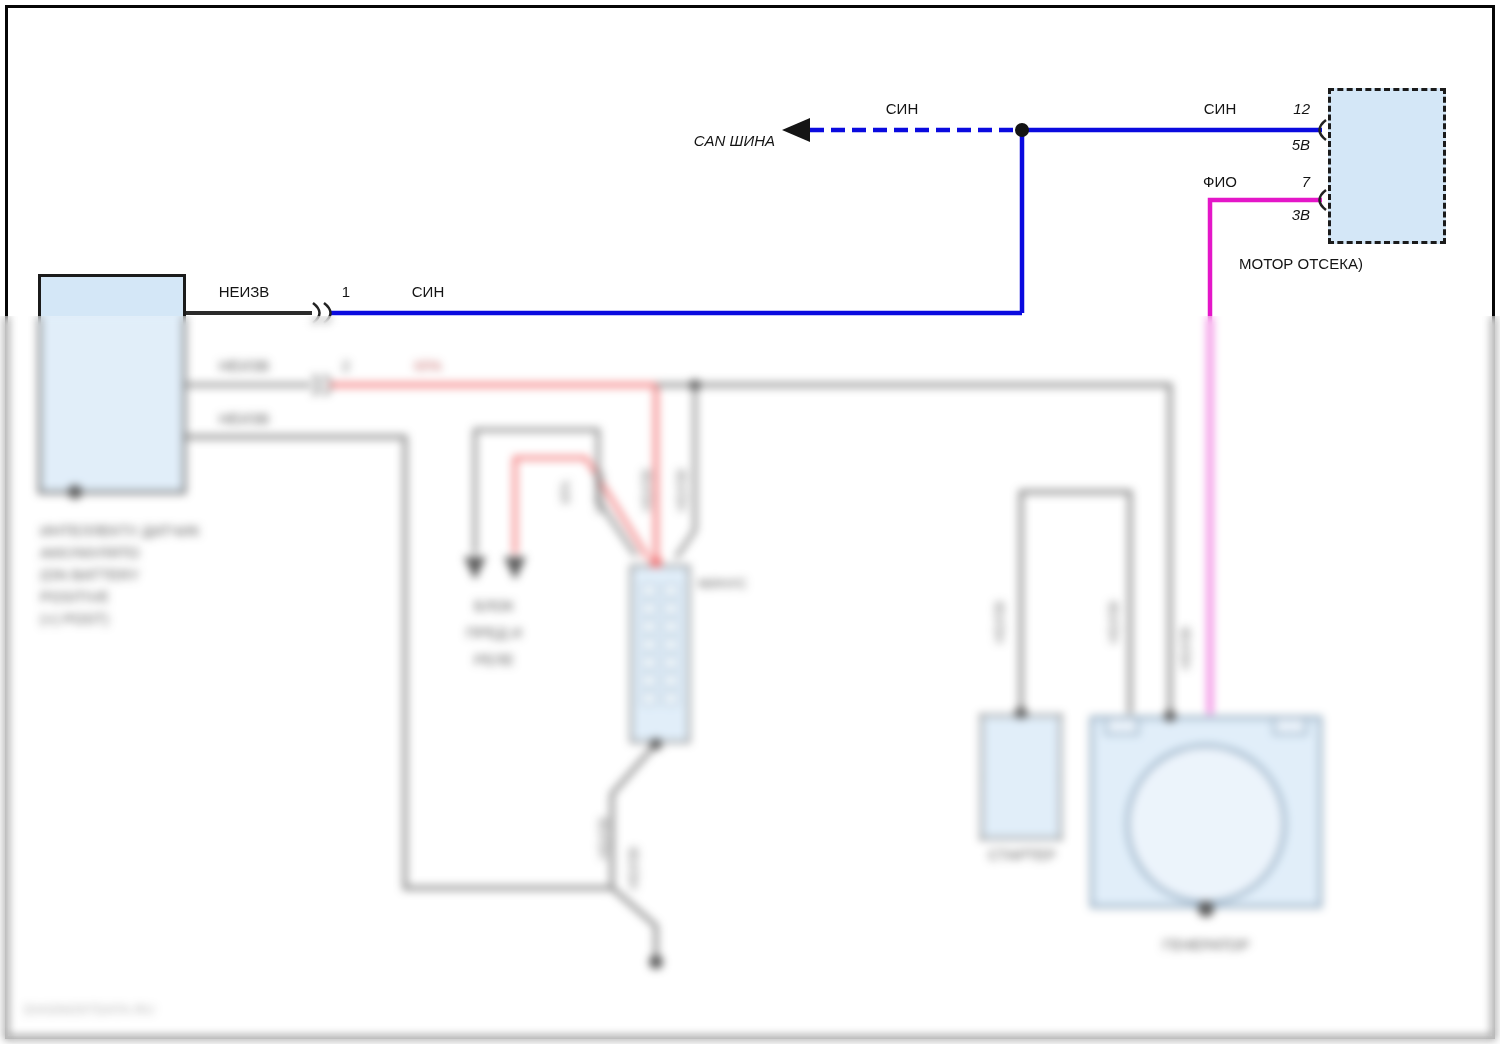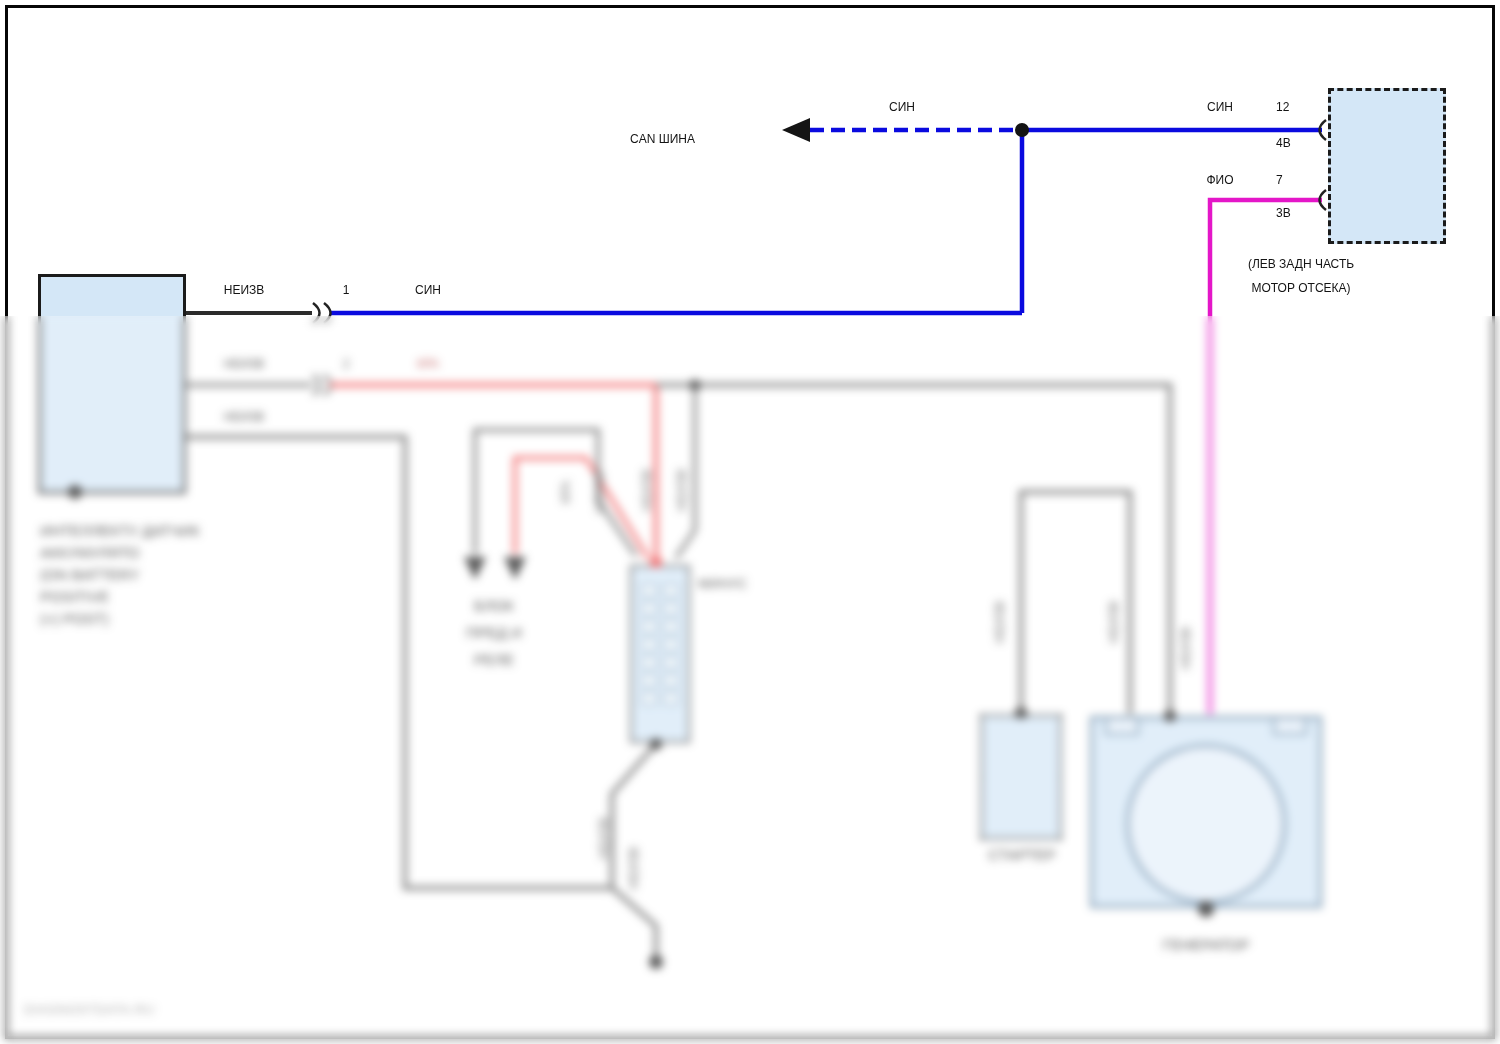--- a/index.html
+++ b/index.html
@@ -18,25 +18,25 @@
   .gen-circle{position:absolute;left:33px;top:25px;width:160px;height:160px;border-radius:50%;
     background:var(--c-machine_fill,#e4effa);border:3px solid var(--c-machine_stroke,#4f7596);box-sizing:border-box;}
   .gen-tab{position:absolute;top:-2px;width:34px;height:18px;background:var(--c-machine_fill,#e4effa);
     border:2px solid var(--c-machine_stroke,#4f7596);box-sizing:border-box;}
   .fuse-cells{position:absolute;left:641px;top:584px;display:grid;z-index:1;
     grid-template-columns:16px 16px;grid-auto-rows:13px;gap:5px 6px;}
   .fuse-cells span{display:block;background:#ecf5fc;border:1.5px solid #4f7596;box-sizing:border-box;}
   
   svg.wires{position:absolute;left:0;top:0;z-index:3;}
   
-  .lbl{position:absolute;z-index:4;font-size:12px;line-height:1.18;white-space:nowrap;color:var(--c-ink,#141414);}
+  .lbl{position:absolute;z-index:4;font-size:15px;line-height:1.18;white-space:nowrap;color:var(--c-ink,#141414);}
   .sm{font-size:15px;}
   .xs{font-size:13.5px;}
   .ctr{text-align:center;}
-  .rt{text-align:left;}
+  .rt{text-align:right;font-style:italic;}
   .redlbl{color:var(--c-label_red,#b23434);}
   .caption div{white-space:nowrap;}
   .wtag{position:absolute;z-index:4;font-size:12.5px;color:#3c3c3c;white-space:nowrap;
     transform:translate(-50%,-50%) rotate(-90deg);}
   .watermark{position:absolute;left:24px;top:1002px;z-index:4;font-size:13px;letter-spacing:.5px;
     color:var(--c-watermark,#8a8a8a);}
   
   .blur-overlay{position:absolute;left:0;right:0;top:316px;bottom:0;z-index:10;
     background:rgba(255,255,255,0.30);
     -webkit-backdrop-filter:blur(4px);backdrop-filter:blur(4px);pointer-events:none;}
@@ -131,27 +131,26 @@
       <circle cx="1021" cy="713" r="6" fill="var(--c-ink)"></circle>
       <circle cx="1170" cy="716" r="6" fill="var(--c-ink)"></circle>
       <circle cx="1206" cy="909" r="8" fill="var(--c-ink)"></circle>
     </g>
   </svg>
 
   <div class="lbl rt" style="left:630px;top:132px;width:145px;">CAN ШИНА</div>
   <div class="lbl ctr" style="left:872px;top:100px;width:60px;">СИН</div>
   <div class="lbl ctr" style="left:1190px;top:100px;width:60px;">СИН</div>
   <div class="lbl rt" style="left:1276px;top:100px;width:34px;">12</div>
-  <div class="lbl rt" style="left:1276px;top:136px;width:34px;">4B</div>
+  <div class="lbl rt" style="left:1276px;top:136px;width:34px;">5B</div>
   <div class="lbl ctr" style="left:1188px;top:173px;width:64px;">ФИО</div>
   <div class="lbl rt" style="left:1276px;top:173px;width:34px;">7</div>
   <div class="lbl rt" style="left:1276px;top:206px;width:34px;">3B</div>
 
   <div class="lbl ctr caption" style="left:1155px;top:252px;width:292px;line-height:24px;">
-    <div>(ЛЕВ ЗАДН ЧАСТЬ</div>
     <div>МОТОР ОТСЕКА)</div>
   </div>
 
   <div class="lbl ctr" style="left:202px;top:283px;width:84px;">НЕИЗВ</div>
   <div class="lbl ctr" style="left:334px;top:283px;width:24px;">1</div>
   <div class="lbl ctr" style="left:400px;top:283px;width:56px;">СИН</div>
 
   <div class="lbl ctr" style="left:202px;top:357px;width:84px;">НЕИЗВ</div>
   <div class="lbl ctr" style="left:334px;top:357px;width:24px;">2</div>
   <div class="lbl ctr redlbl" style="left:400px;top:357px;width:56px;">КРА</div>

